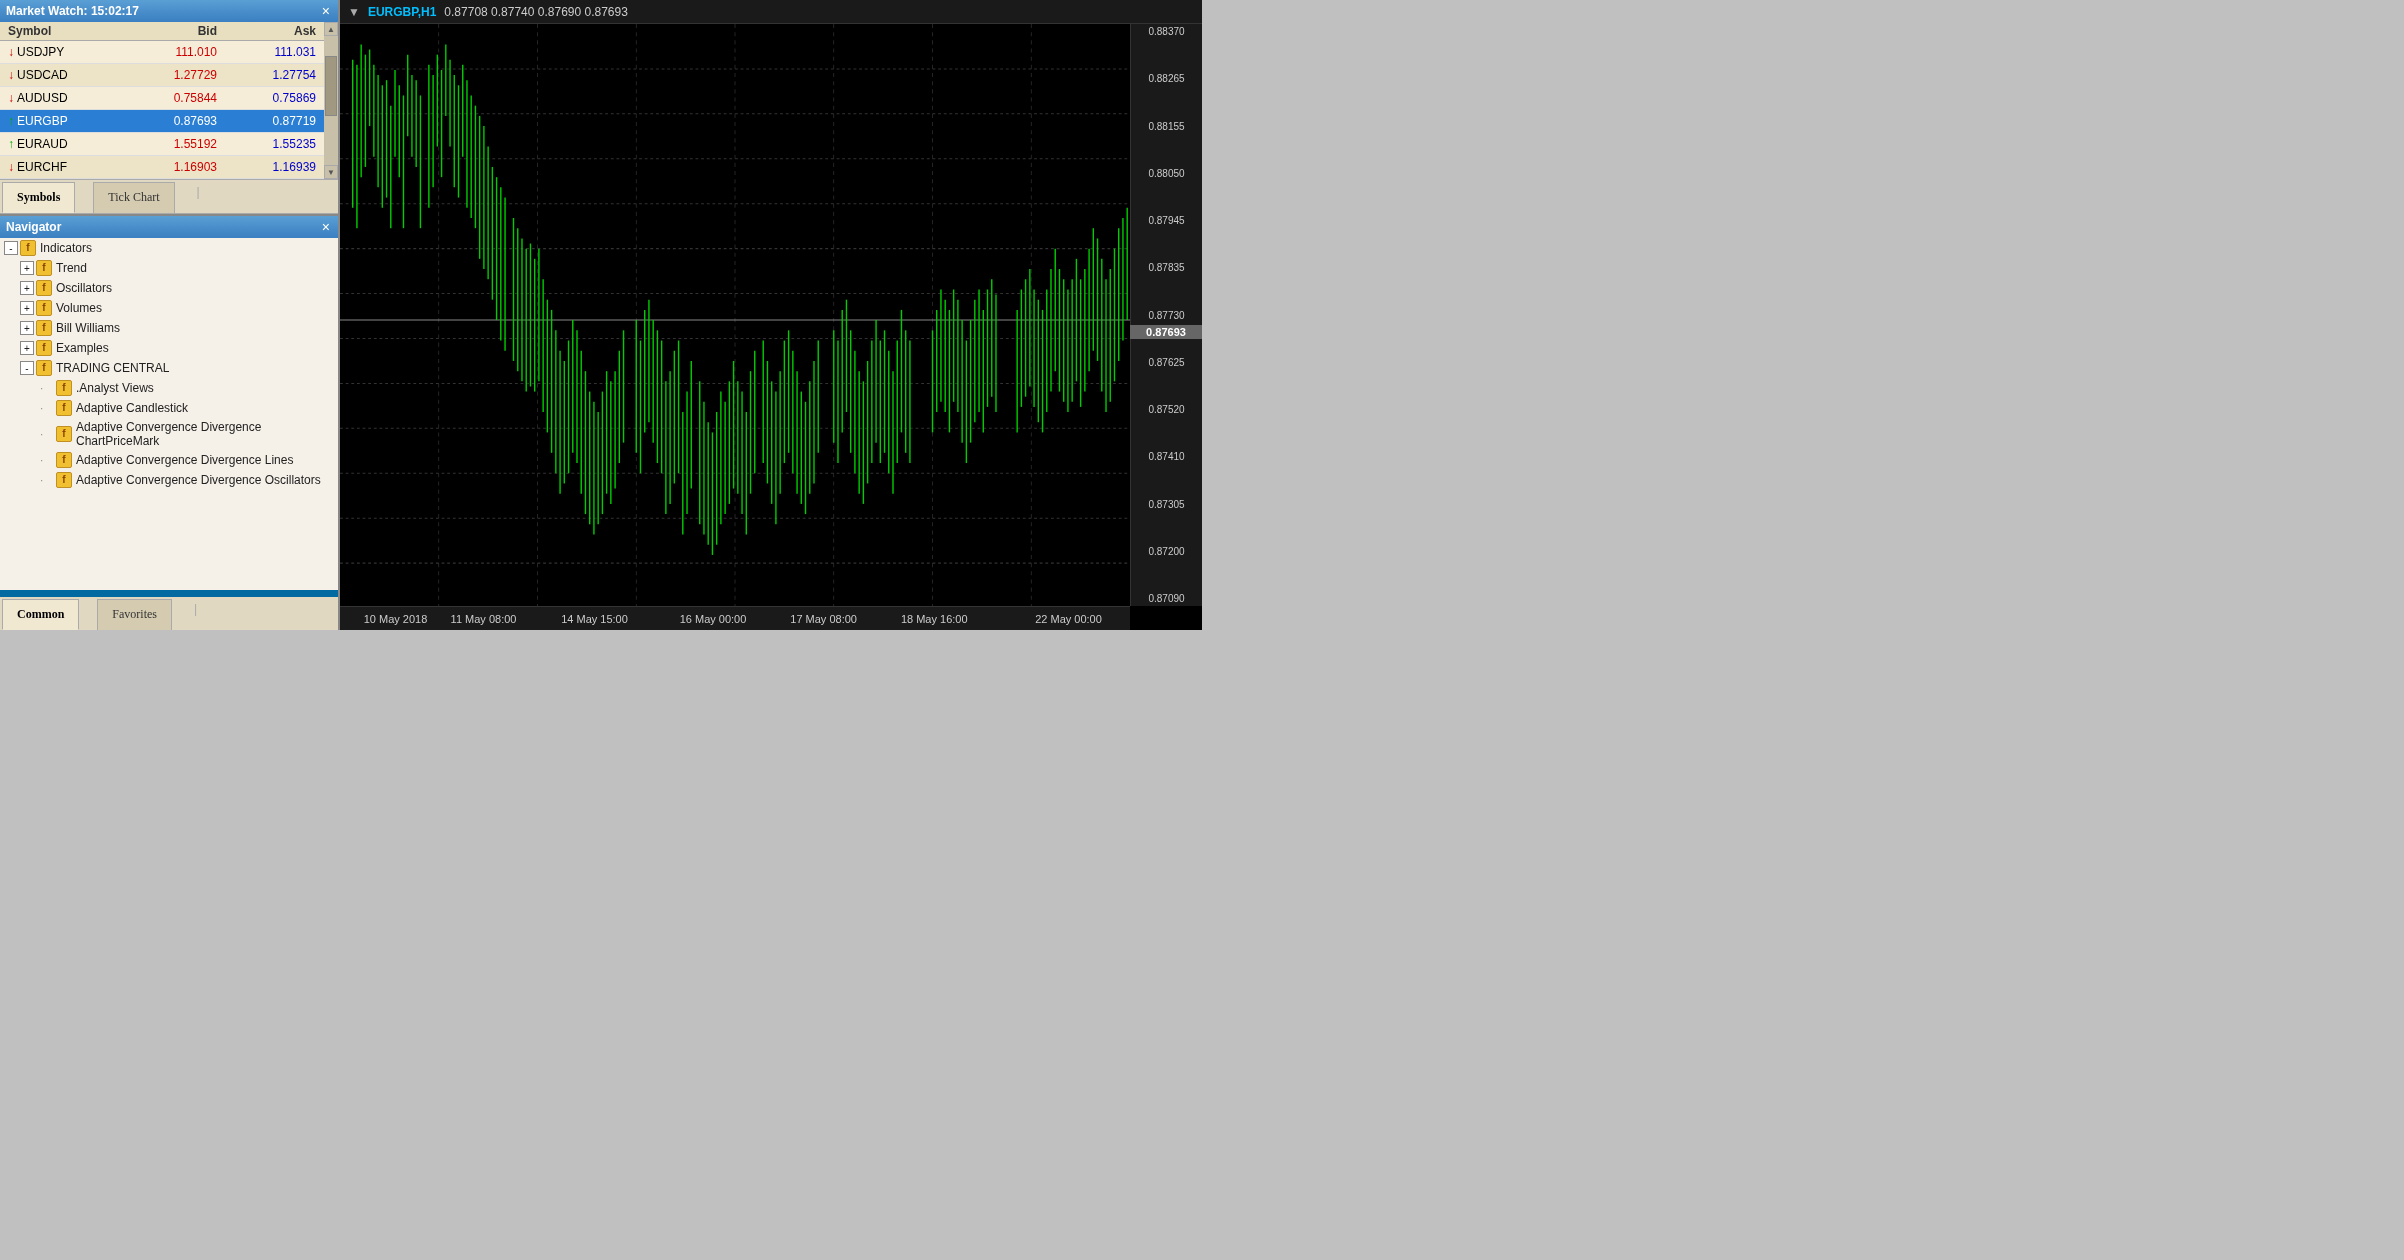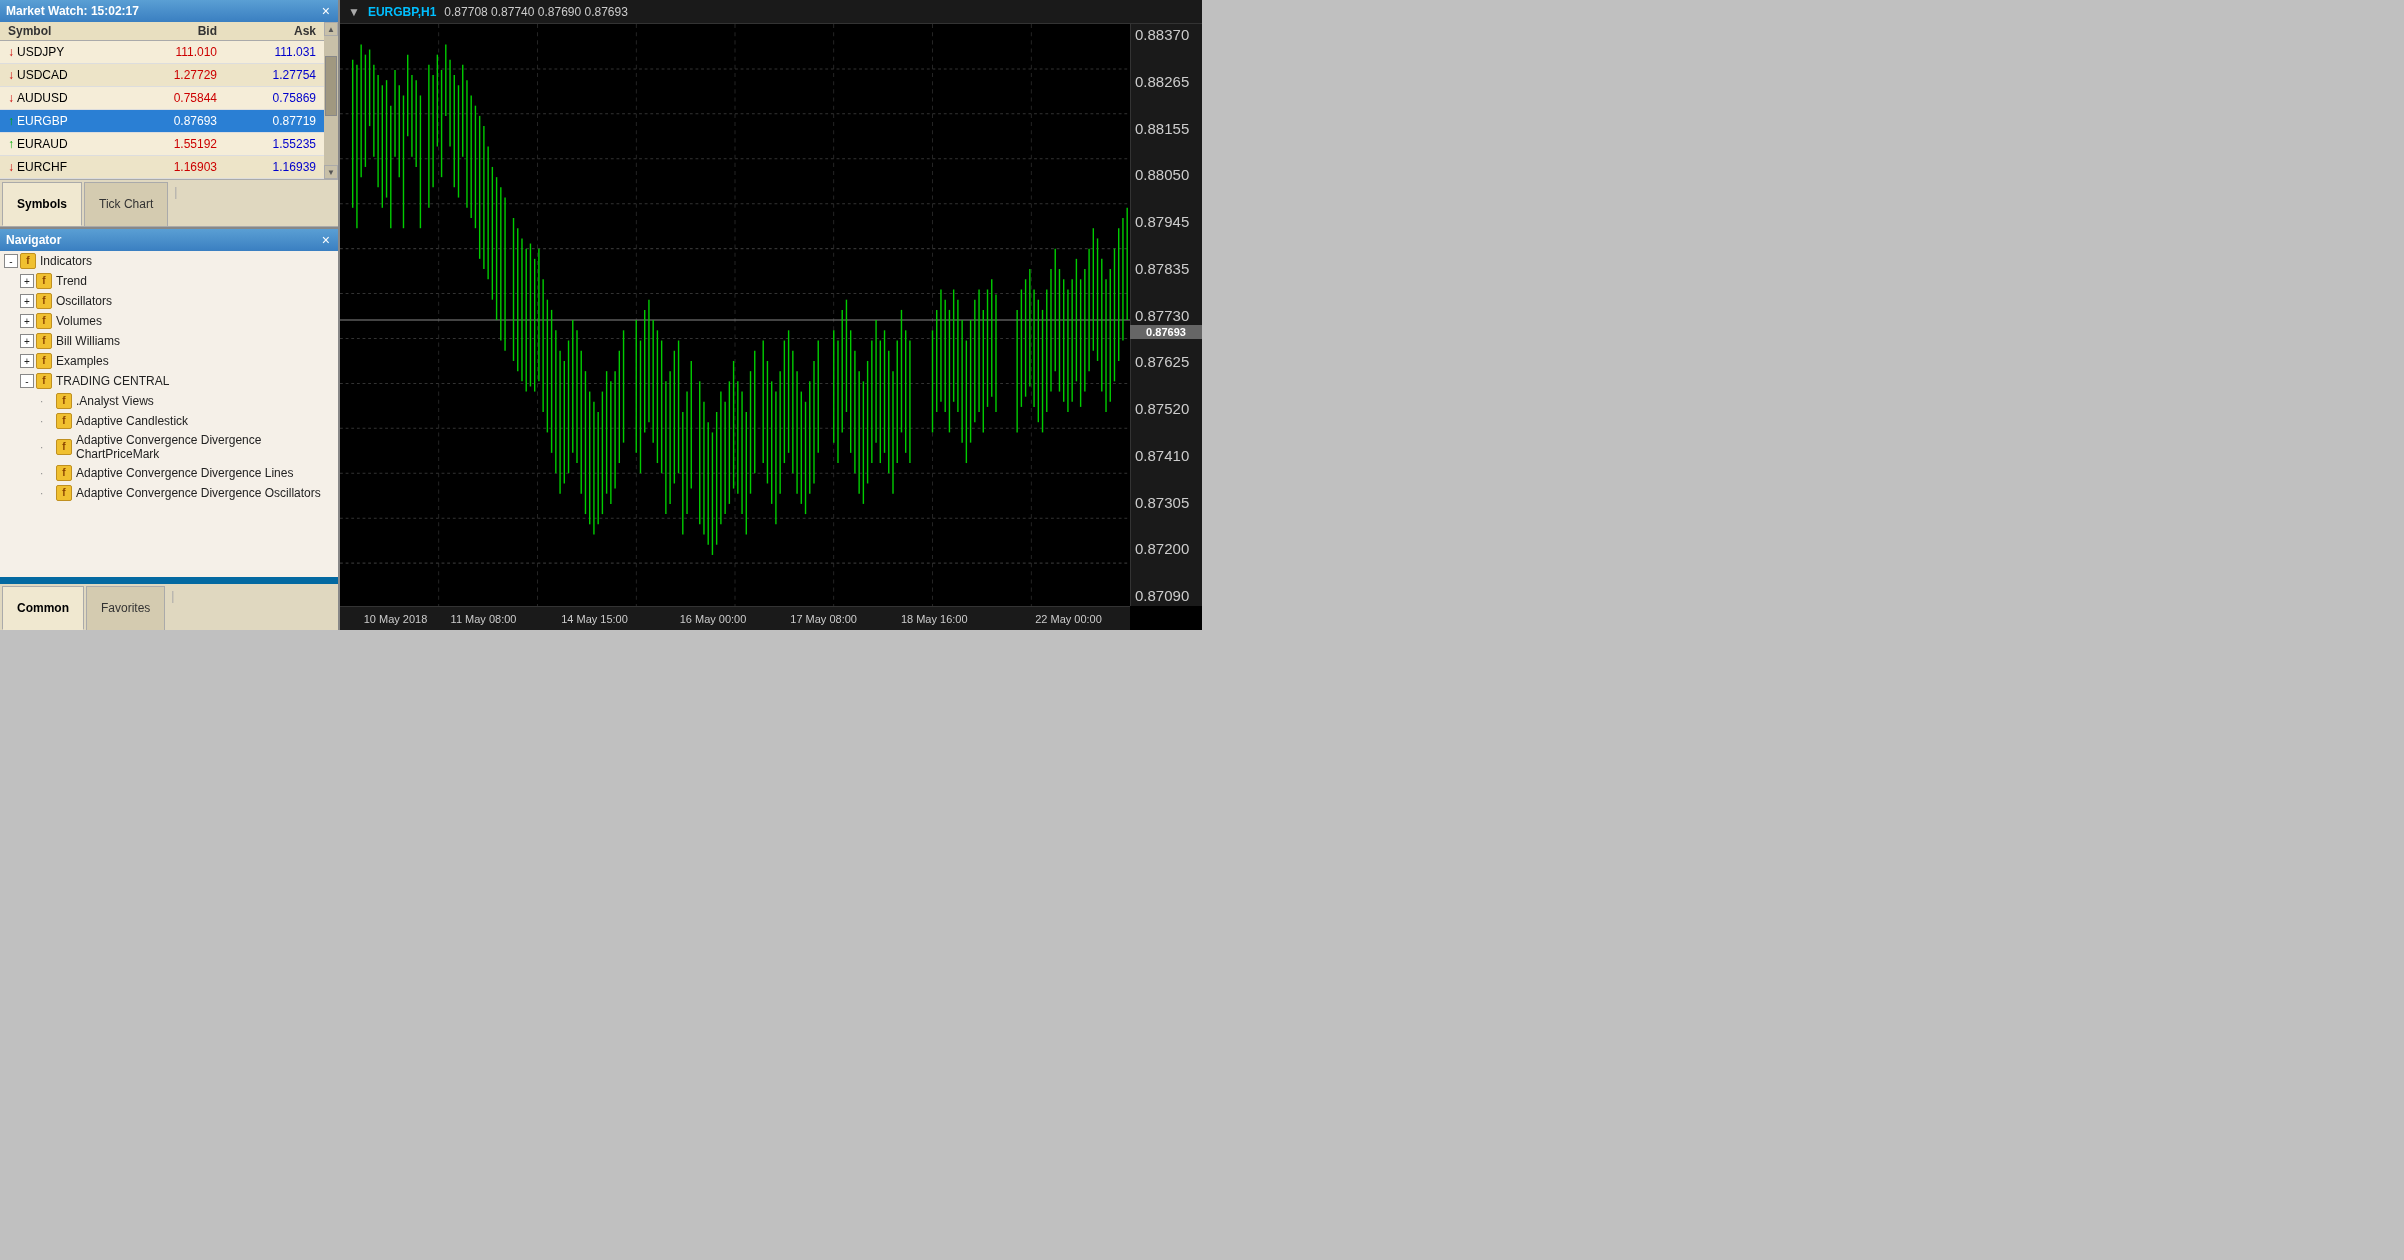--- a/index.html
+++ b/index.html
@@ -92,28 +92,29 @@
     
     .tab-bar {
       display: flex;
       background: #e0d8c0;
       border-top: 1px solid #aaa;
       border-bottom: 1px solid #aaa;
       padding: 2px 2px 0 2px;
     }
 
     .tab {
-      padding: 14px 14px;
+      padding: 7px 14px;
       background: #d4cbb0;
       border: 1px solid #aaa;
       border-bottom: none;
       cursor: pointer;
       font-size: 12px;
-      margin-right: 2px;
+      margin-right: 18px;
       color: #333;
+      font-family: Liberation Serif, serif;
     }
 
     .tab.active {
       background: #f0e8d0;
       border-bottom: 1px solid #f0e8d0;
       font-weight: bold;
       color: #000;
     }
 
     
@@ -230,23 +231,23 @@
       width: 72px;
       background: #1a1a1a;
       border-left: 1px solid #333;
       display: flex;
       flex-direction: column;
       justify-content: space-between;
       padding: 2px 4px;
     }
 
     .price-label {
-      font-size: 15px;
+      font-size: 10px;
       color: #ccc;
-      text-align: left;
+      text-align: center;
     }
 
     .current-price-box {
       position: absolute;
       right: 0;
       background: #666;
       color: white;
       padding: 1px 4px;
       font-size: 11px;
       font-weight: bold;

